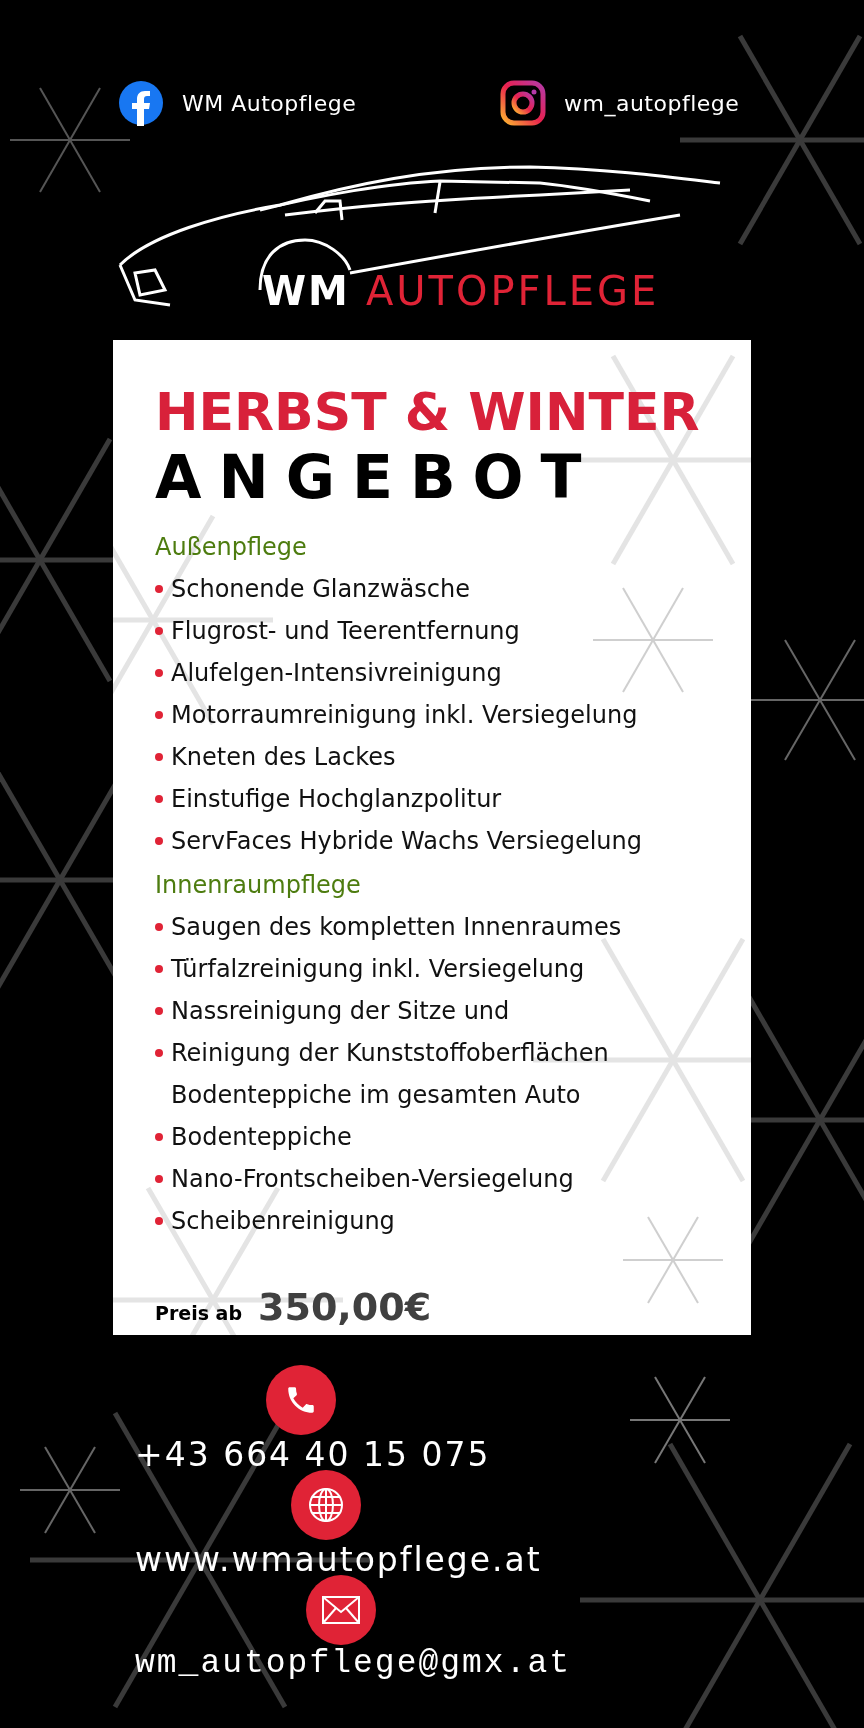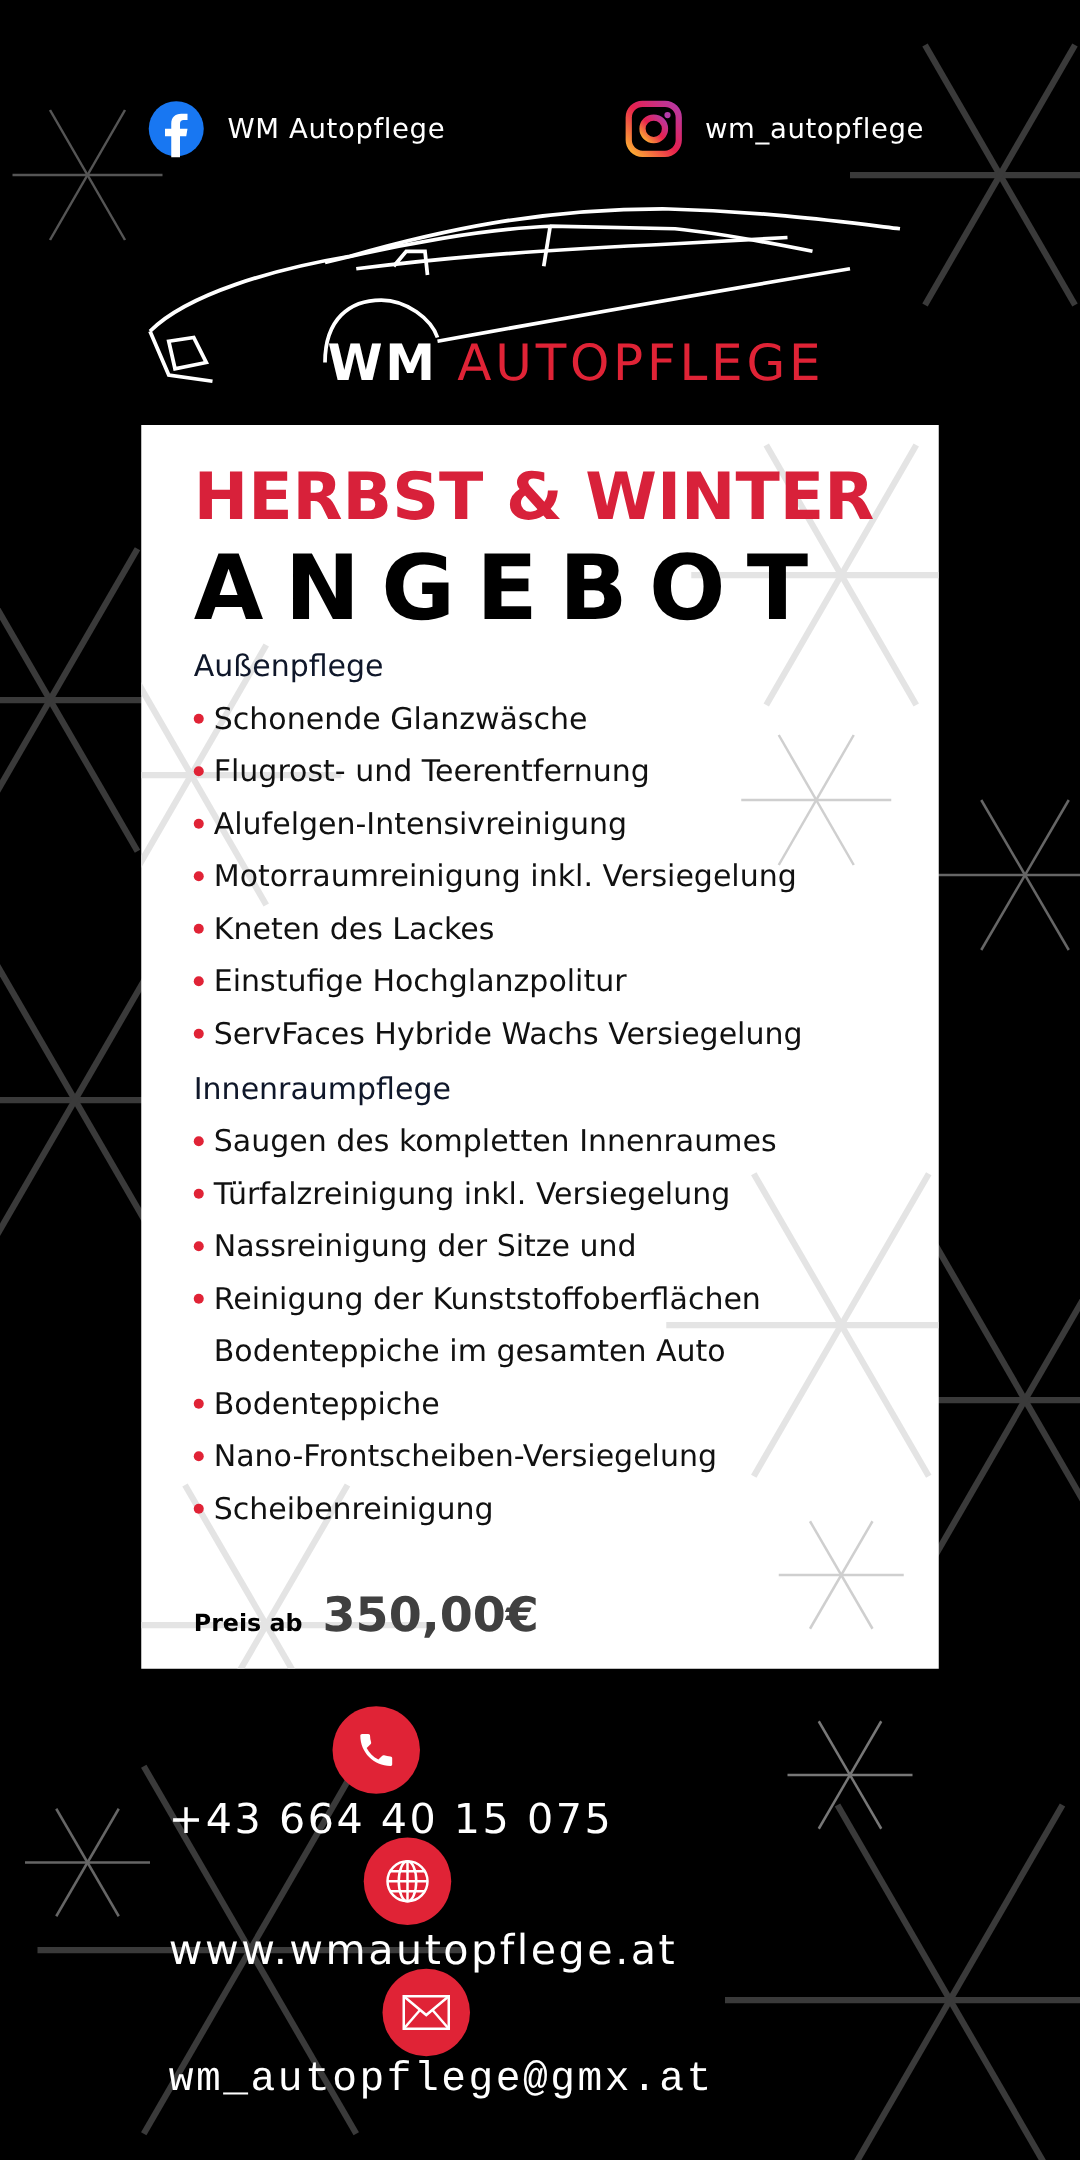--- a/index.html
+++ b/index.html
@@ -6,25 +6,25 @@
   body{width:864px;height:1728px;background:#000;overflow:hidden;position:relative;font-family:"DejaVu Sans",sans-serif;}
   .bg{position:absolute;left:0;top:0;width:864px;height:1728px;z-index:0;}
   .social{position:absolute;top:80px;display:flex;align-items:center;color:#fff;font-size:22px;letter-spacing:0.5px;z-index:2;}
   .social .ico{width:46px;height:46px;margin-right:18px;display:flex;align-items:center;justify-content:center;}
   .logo{position:absolute;left:110px;top:155px;width:620px;height:160px;z-index:2;}
   .brand{position:absolute;left:262px;top:268px;font-size:40px;font-weight:bold;letter-spacing:2px;z-index:3;font-family:"DejaVu Sans",sans-serif;}
   .brand .wm{color:#fff;}
   .brand .ap{color:#e02336;font-weight:normal;letter-spacing:3px;}
   .panel{position:absolute;left:113px;top:340px;width:638px;height:995px;background:#fff;z-index:1;overflow:hidden;}
   .panel svg.flakes{position:absolute;left:0;top:0;}
-  .content{position:absolute;left:0;top:0;width:100%;height:100%;z-index:2;}
+  .content{position:absolute;left:0;top:14px;width:100%;height:100%;z-index:2;}
   .h1{position:absolute;left:42px;top:28px;font-size:52px;font-weight:bold;color:#d8213a;letter-spacing:0px;}
-  .h2{position:absolute;left:42px;top:88px;font-size:72px;font-weight:bold;color:#000;letter-spacing:17px;}
+  .h2{position:absolute;left:42px;top:88px;font-size:60px;font-weight:bold;color:#000;letter-spacing:17px;}
   .list{position:absolute;left:42px;top:172px;width:590px;}
-  .sec{font-size:24px;color:#0f172a;height:42px;line-height:42px;}
+  .sec{font-size:24px;color:#4d7c0f;height:42px;line-height:42px;}
   .item{font-size:24px;color:#111;height:42px;line-height:42px;display:flex;align-items:center;white-space:nowrap;}
   .item .dot{width:8px;height:8px;border-radius:50%;background:#e02336;margin-right:8px;flex:none;}
   .item.cont{padding-left:16px;}
   .sec.gap{margin-top:2px;}
   .price{position:absolute;left:42px;top:916px;display:flex;align-items:baseline;}
   .price .lbl{font-size:19px;font-weight:bold;color:#000;margin-right:16px;margin-top:32px;}
   .price .val{font-size:38px;font-weight:bold;color:#404040;}
   .contact{position:absolute;left:135px;display:flex;align-items:center;z-index:2;flex-direction:column;}
   .contact .circ{width:70px;height:70px;border-radius:50%;background:#e02336;display:flex;align-items:center;justify-content:center;margin-right:24px;}
   .contact .txt{color:#fff;font-size:33px;letter-spacing:2px;}

